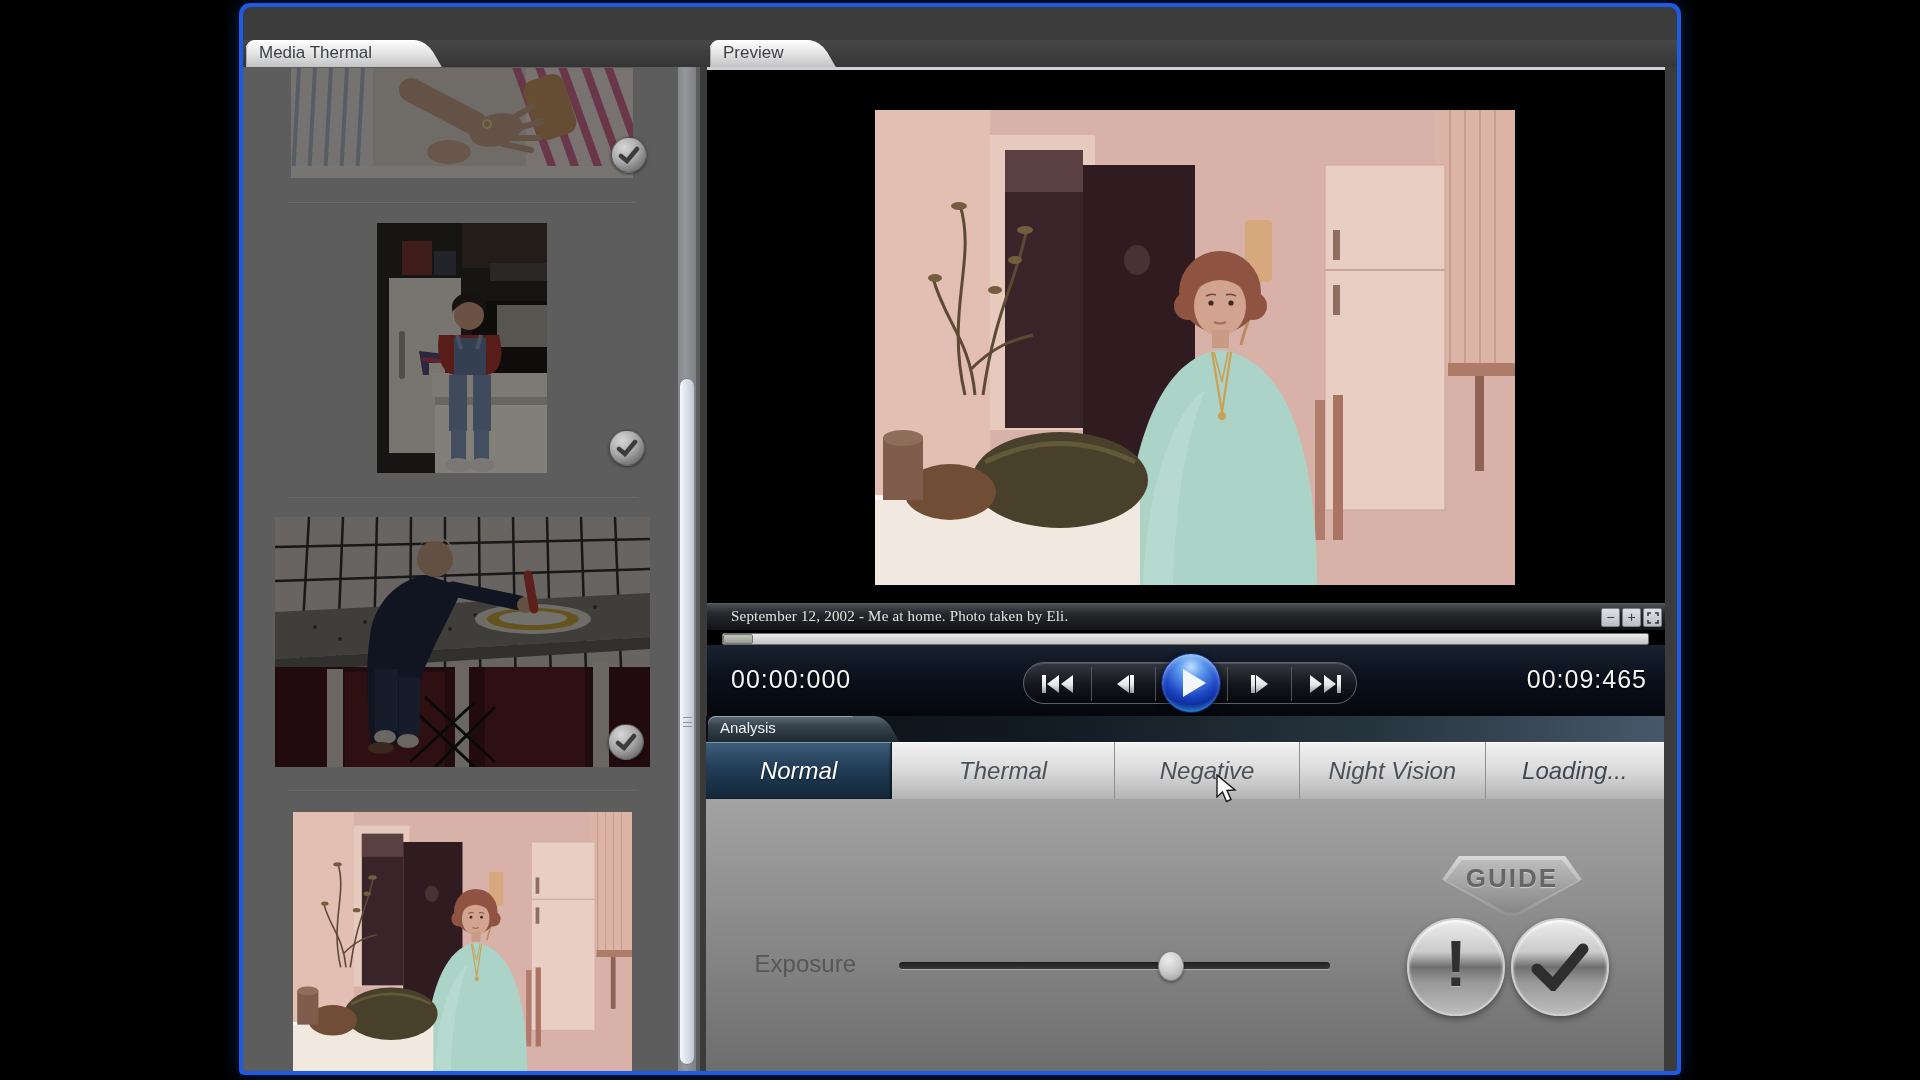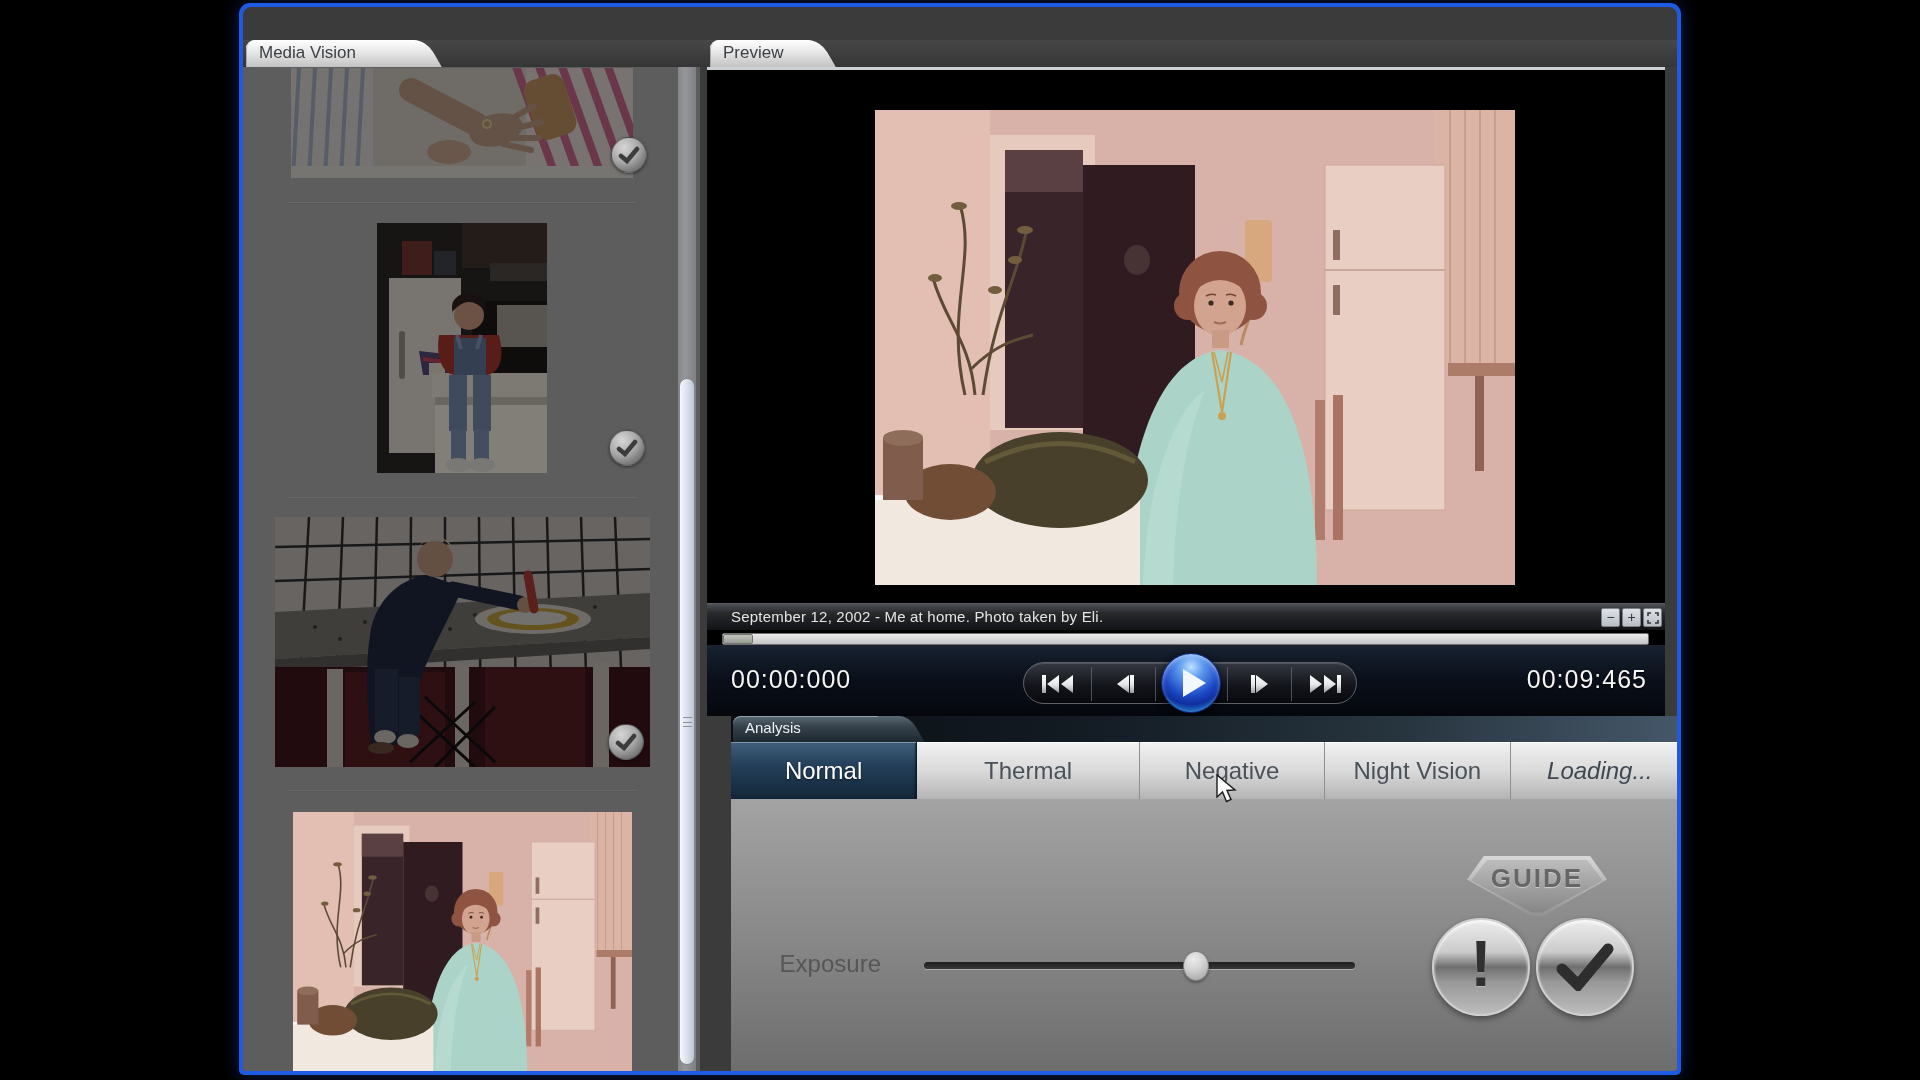--- a/index.html
+++ b/index.html
@@ -56,21 +56,21 @@
   
   .preview-panel { position:absolute; left:464px; top:60px; width:958px; height:649px;
                    background:#000; border-top:3px solid #ccd0d5; overflow:hidden; }
   .photo { position:absolute; left:168px; top:40px; width:640px; height:475px; }
   .photo svg { display:block; width:100%; height:100%; }
 
   .caption-bar { position:absolute; left:0; top:533px; width:100%; height:27px;
                  background:linear-gradient(180deg,#4c5057 0%,#27292d 35%,#121316 100%);
                  border-top:1px solid #5a5e64; }
   .caption-text { position:absolute; left:24px; top:4px; color:#e4e4e2;
-                  font-family:Liberation Sans, sans-serif; font-size:15px; letter-spacing:.2px; }
+                  font-family:Liberation Serif, serif; font-size:15px; letter-spacing:.2px; }
   .cap-btn { position:absolute; top:4px; width:19px; height:19px; border-radius:2px;
              background:linear-gradient(180deg,#dfe3e8,#b9bec5); border:1px solid #7c8188;
              color:#34373b; font-size:14px; line-height:16px; text-align:center; }
   .cap-btn svg { display:block; margin:3px auto; }
 
   .scrubber { position:absolute; left:15px; top:563px; width:927px; height:12px;
               background:linear-gradient(180deg,#ececec,#c4c4c4); border:1px solid #6e6e6e; border-radius:2px; }
   .scrub-thumb { position:absolute; left:0px; top:0px; width:30px; height:10px; border-radius:2px;
                  background:linear-gradient(180deg,#c2c6bd,#979d94); border:1px solid #70756d; }
 
@@ -82,37 +82,37 @@
           background:linear-gradient(180deg,#343841 0%,#14161c 55%,#07080c 100%);
           border:1px solid #5c6068; box-shadow:inset 0 1px 0 rgba(255,255,255,.15); }
   .sep { position:absolute; top:4px; width:1px; height:34px; background:#6a6e76; opacity:.7; }
   .tbtn { position:absolute; top:0; width:67px; height:42px; display:flex; align-items:center; justify-content:center; }
   .play-btn { position:absolute; left:137px; top:-10px; width:60px; height:60px; border-radius:50%;
               background:radial-gradient(circle at 50% 22%, #bfe0ff 0%, #5f9cf0 22%, #1c46c4 55%, #0f2f9e 70%, #35c8ee 100%);
               border:1px solid #0a2a80; box-shadow:0 2px 8px rgba(0,0,0,.7), inset 0 2px 4px rgba(255,255,255,.5);
               display:flex; align-items:center; justify-content:center; }
 
   
-  .analysis { position:absolute; left:488px; top:709px; width:958px; height:355px; overflow:hidden; }
+  .analysis { position:absolute; left:463px; top:709px; width:958px; height:355px; overflow:hidden; }
   .an-strip { position:absolute; left:0; top:0; width:100%; height:26px;
               background:linear-gradient(90deg,#0b0e12 0%,#121a22 35%,#27353f 70%,#46586a 100%); }
   .an-tab { position:absolute; left:2px; top:0; width:190px; height:26px; }
   .an-tab .tab-bg { position:absolute; inset:0 22px 0 0;
                     background:linear-gradient(180deg,#5b6a75 0%,#36424c 40%,#1e2830 100%);
                     border-radius:8px 4px 0 0; box-shadow:inset 0 1px 0 #93a2ad; }
   .an-tab .tab-bg::after { content:''; position:absolute; top:0; bottom:0; right:-16px; width:32px;
                     background:linear-gradient(180deg,#5b6a75 0%,#36424c 40%,#1e2830 100%);
                     transform:skewX(30deg); border-radius:0 10px 0 0; }
   .an-tab .tab-label { position:absolute; left:12px; top:3px; font-size:15px; color:#eef2f5; }
 
   .mode-row { position:absolute; left:0; top:26px; width:100%; height:57px; display:flex; }
   .mode-btn { height:57px; display:flex; align-items:center; justify-content:center;
               font-size:24px; color:#4a5158;
               background:linear-gradient(180deg,#f2f2f2 0%,#dadada 50%,#b4b4b4 100%);
-              border-right:1px solid #8f8f8f; box-shadow:inset 0 1px 0 #fff; }
+              border-right:1px solid #8f8f8f; box-shadow:inset 0 1px 0 #fff;font-style:italic; }
   .mode-btn.active { color:#fff;
               background:linear-gradient(180deg,#41607c 0%,#24405a 40%,#122738 100%);
               box-shadow:inset 0 1px 0 #7d9ab0, inset -1px 0 2px rgba(0,0,0,.5);
               border-right:1px solid #0e1c28; text-shadow:0 1px 2px rgba(0,0,20,.6); }
   .mode-btn.italic { font-style:italic; color:#3f4750; }
   .mode-row-shadow { position:absolute; left:0; top:83px; width:100%; height:3px;
               background:linear-gradient(180deg,rgba(0,0,0,.55),rgba(0,0,0,0)); }
 
   .controls { position:absolute; left:0; top:83px; width:100%; height:272px;
               background:linear-gradient(180deg,#a3a3a3 0%,#8e8e8e 40%,#787878 80%,#6d6d6d 100%); }
@@ -350,21 +350,21 @@
 
 <div class="frame"></div>
 
 <div class="win">
 
 
   <div class="tabstrip"></div>
 
   <div class="tab" style="left:3px; width:192px;">
     <div class="tab-bg"></div>
-    <div class="tab-label">Media Vision</div>
+    <div class="tab-label">Media Thermal</div>
   </div>
   <div class="tab" style="left:467px; width:122px;">
     <div class="tab-bg"></div>
     <div class="tab-label">Preview</div>
   </div>
 
   <div class="media-panel">
 
     <div class="thumb" style="left:48px; top:1px; width:342px; height:110px;">
       <svg viewBox="0 0 342 110" preserveAspectRatio="none">

